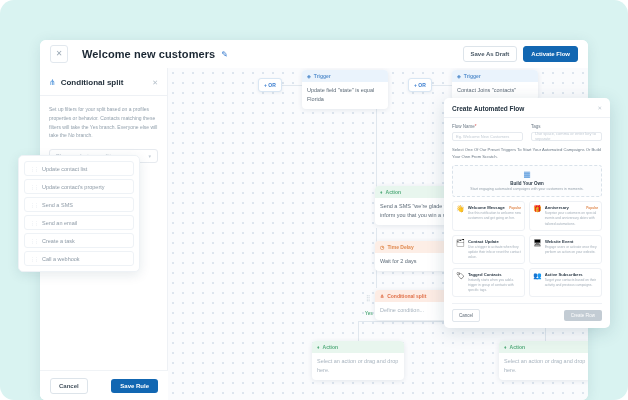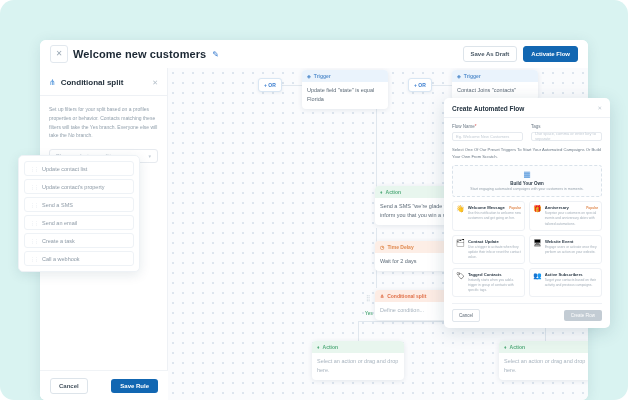--- a/index.html
+++ b/index.html
@@ -25,21 +25,21 @@
     position:absolute;left:0;top:0;width:548px;height:28px;
     background:#fff;display:flex;align-items:center;padding:0 10px;
     box-sizing:border-box;z-index:6;
   }
   .hdr-close{
     width:16px;height:16px;border:1px solid #e2e8ee;border-radius:3px;
     display:flex;align-items:center;justify-content:center;
     color:#9aa8b4;font-size:8px;line-height:1;background:#fff;flex:none;
   }
   #flow-title{
-    margin-left:5px;font-size:11px;font-weight:bold;color:#1b2733;
+    margin-left:14px;font-size:11px;font-weight:bold;color:#1b2733;
     letter-spacing:.1px;white-space:nowrap;
   }
   .edit-pencil{margin-left:6px;color:#3d7fd0;font-size:8px;}
   .hdr-spacer{flex:1;}
   .btn{
     font-size:6px;border-radius:3px;padding:4px 7px;white-space:nowrap;
     line-height:1;font-weight:bold;
   }
   .btn-ghost{background:#fff;border:1px solid #dde4ea;color:#4a5966;}
   .btn-primary{background:#1267b2;border:1px solid #1267b2;color:#fff;margin-left:6px;}

